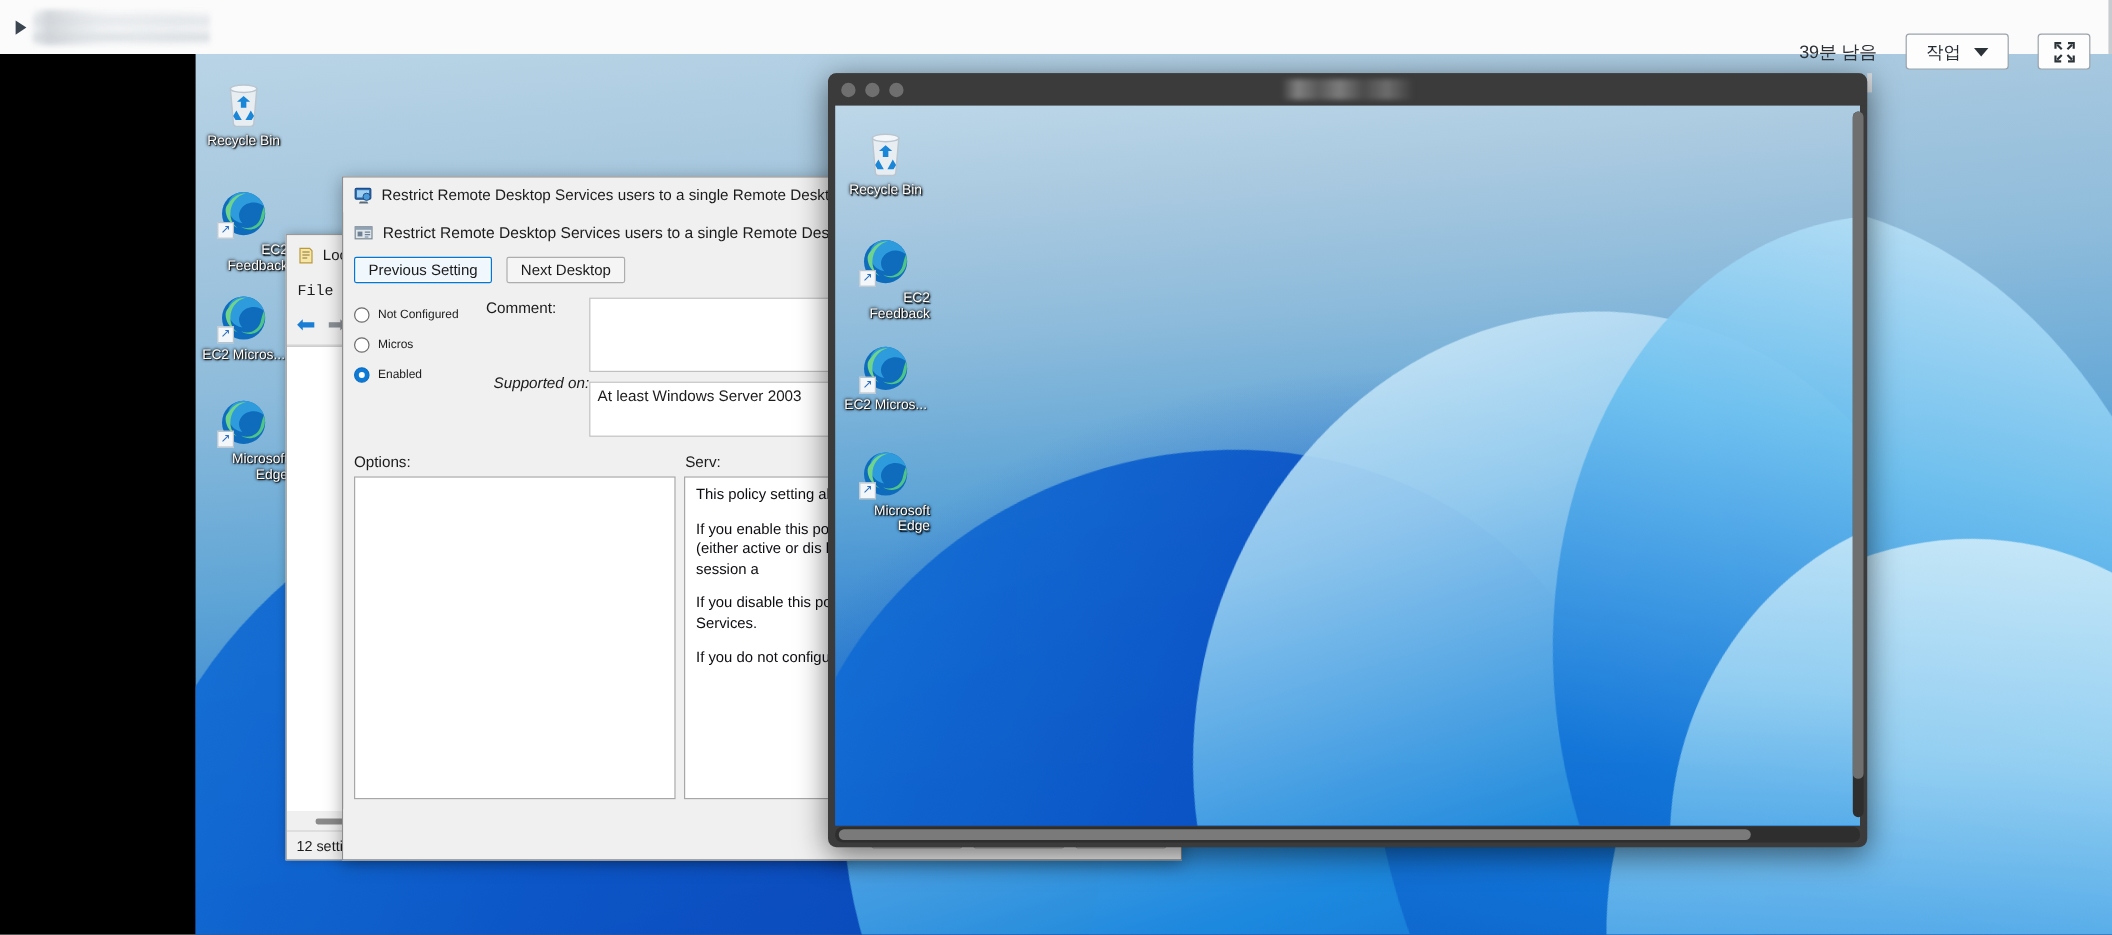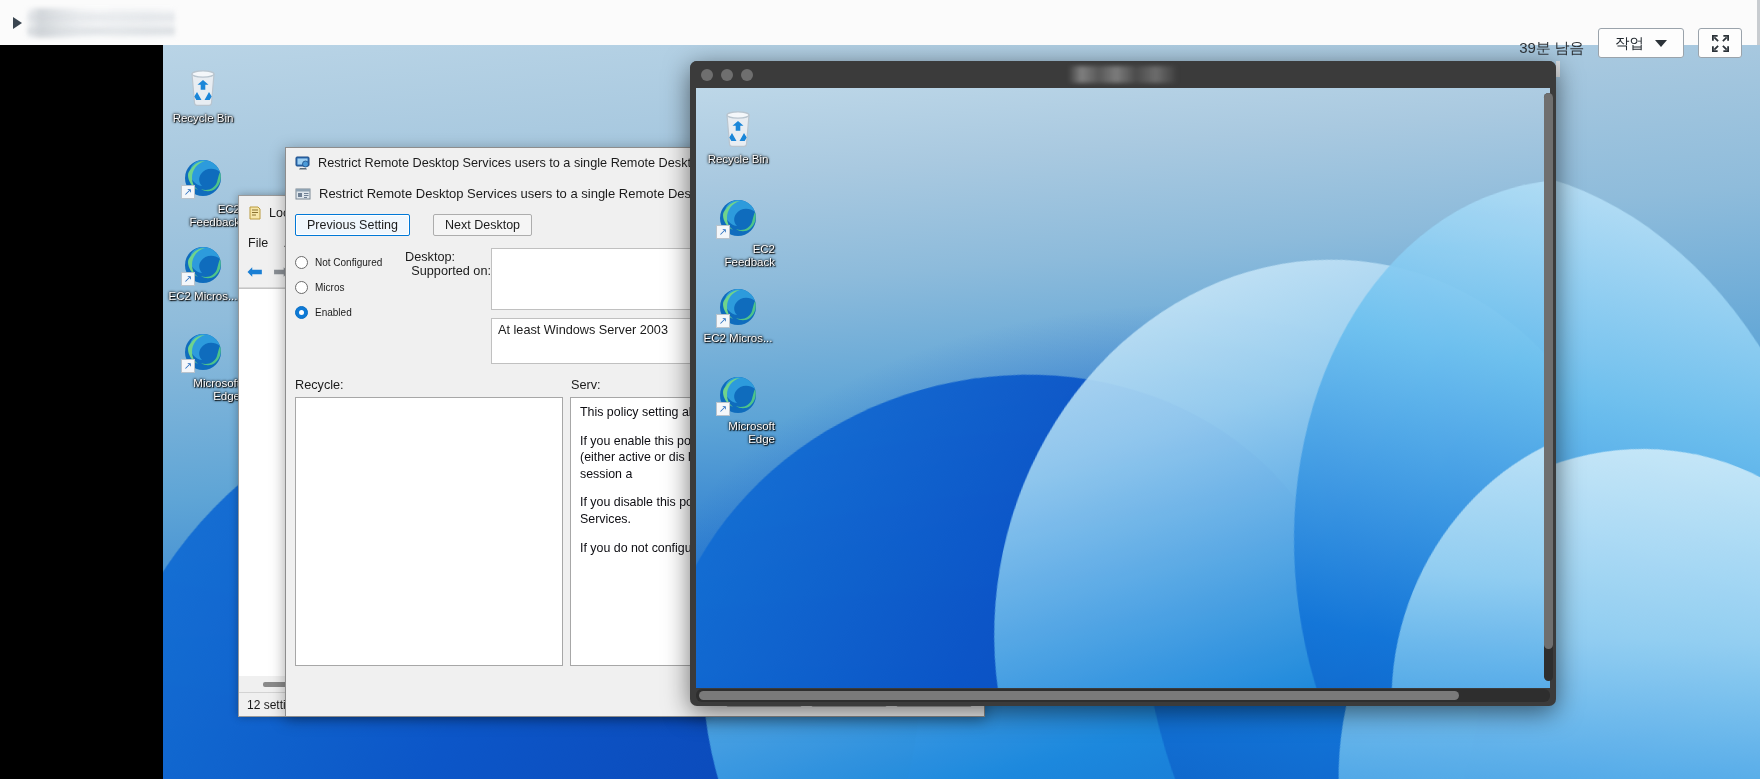--- a/index.html
+++ b/index.html
@@ -27,21 +27,21 @@
   }
   .redacted-title {
     width:148px; height:30px;
     background:
       linear-gradient(90deg, rgba(205,209,213,.0) 0%, rgba(198,203,208,.75) 9%, rgba(214,218,222,.55) 24%, rgba(229,232,235,.3) 36%, rgba(248,249,250,.1) 48%, rgba(235,238,240,.35) 60%, rgba(222,226,230,.2) 80%, rgba(250,250,251,0) 100%),
       linear-gradient(180deg, rgba(252,252,253,1) 0%, rgba(221,225,229,.85) 30%, rgba(235,238,241,.6) 55%, rgba(206,211,216,.8) 78%, rgba(250,251,252,1) 100%);
     filter:blur(2.2px);
     opacity:.92;
   }
   #topbar-right {
-    margin-left:auto; display:flex; align-items:flex-end; gap:14px;
+    margin-left:auto; display:flex; align-items:center; gap:24px;
     padding-right:18px;
     margin-top:41px;
   }
   #time-left {
     font-size:15px; color:#2c3136; letter-spacing:-0.2px;
     white-space:nowrap;
   }
   .tb-btn {
     height:30px; border:1px solid #9aa3ab; border-radius:3px;
     background:#fdfdfd; display:flex; align-items:center; justify-content:center;
@@ -137,21 +137,21 @@
     height:34px; display:flex; align-items:center; gap:6px;
     padding:0 8px; background:#f0f0f0;
     font-size:12.5px; color:#1b1b1b;
     white-space:nowrap; overflow:hidden;
   }
   #gpe-menubar {
     height:26px; display:flex; align-items:center; gap:16px;
     padding:0 9px; font-size:12.5px; color:#1b1b1b;
     background:#f0f0f0;
   }
-  #gpe-menubar span { cursor:pointer; }
+  #gpe-menubar span { cursor:pointer;font-family:Liberation Mono, monospace; }
   #gpe-toolbar {
     height:32px; display:flex; align-items:center; gap:10px;
     padding:0 8px; background:#f0f0f0;
     border-bottom:1px solid #d7d7d7;
   }
   .tb-arrow { font-size:19px; line-height:1; cursor:pointer; }
   #gpe-body {
     flex:1; display:flex; background:#fff;
     border-top:1px solid #c4c4c4;
     overflow:hidden;
@@ -187,21 +187,21 @@
   }
   #dlg-titlebar {
     height:29px; display:flex; align-items:center; gap:7px;
     padding:0 9px; background:#f0f0f0;
     font-size:12.7px; color:#1b1b1b; white-space:nowrap;
   }
   #dlg-subtitle {
     height:33px; display:flex; align-items:center; gap:8px;
     padding:0 9px; font-size:13px; color:#1b1b1b; white-space:nowrap;
   }
-  #dlg-navbtns { display:flex; gap:23px; padding:4px 9px 10px 9px; }
+  #dlg-navbtns { display:flex; gap:12px; padding:4px 9px 10px 9px; }
   .navbtn {
     height:22px; min-width:88px; padding:0 11px;
     font-size:12.5px; color:#1b1b1b;
     background:#f5f5f5; border:1px solid #adadad; border-radius:2px;
     display:flex; align-items:center; justify-content:center;
     cursor:pointer;
   }
   .navbtn.focused {
     border:1px solid #0078d7;
     box-shadow:inset 0 0 0 1px #fff;
@@ -477,32 +477,32 @@
           <span class="radio"></span>
           <span>Micros</span>
         </div>
         <div class="radio-row">
           <span class="radio sel"></span>
           <span>Enabled</span>
         </div>
       </div>
 
       <div id="labels-col">
-        <span class="field-lbl" style="text-align:left;">Desktop:</span>
-        <span class="field-lbl" style="">Supported on:</span>
+        <span class="field-lbl" style="text-align:left;">Comment:</span>
+        <span class="field-lbl" style="margin-top:48px; font-style:italic;">Supported on:</span>
       </div>
 
       <div id="fields-col">
         <div class="field-box" id="comment-box"></div>
         <div class="field-box" id="supported-box">At least Windows Server 2003</div>
       </div>
     </div>
 
     <div id="dlg-panels-hdr">
-      <span style="width:276px;">Recycle:</span>
+      <span style="width:276px;">Options:</span>
       <span>Serv:</span>
     </div>
 
     <div id="dlg-panels">
       <div class="panel" id="options-panel"></div>
       <div class="panel" id="help-panel">
         <p>This policy setting allows y              Desktop Services session.</p>
         <p>If you enable this policy set              using Remote Desktop Serv              session (either active or dis              leaves the session in a disco              reconnects to that session a</p>
         <p>If you disable this policy se              unlimited simultaneous rem              Desktop Services.</p>
         <p>If you do not configure this              not specified at the Group</p>

